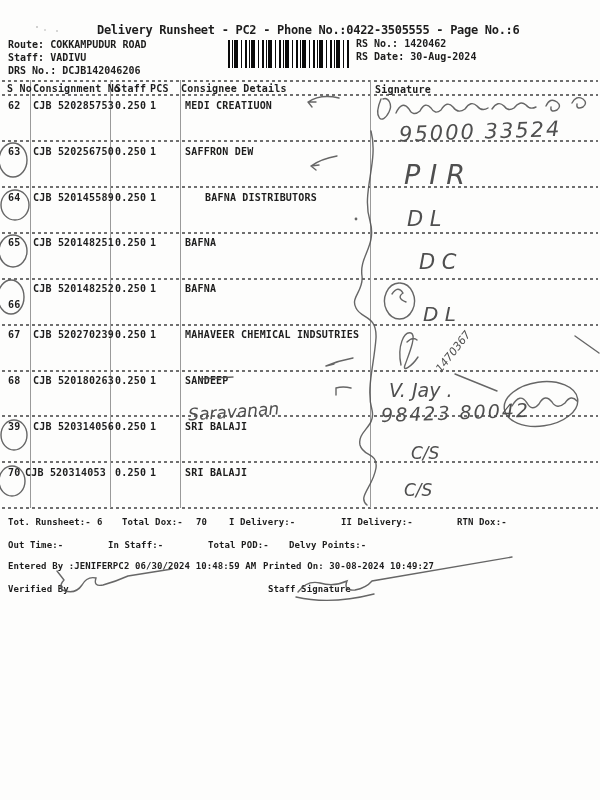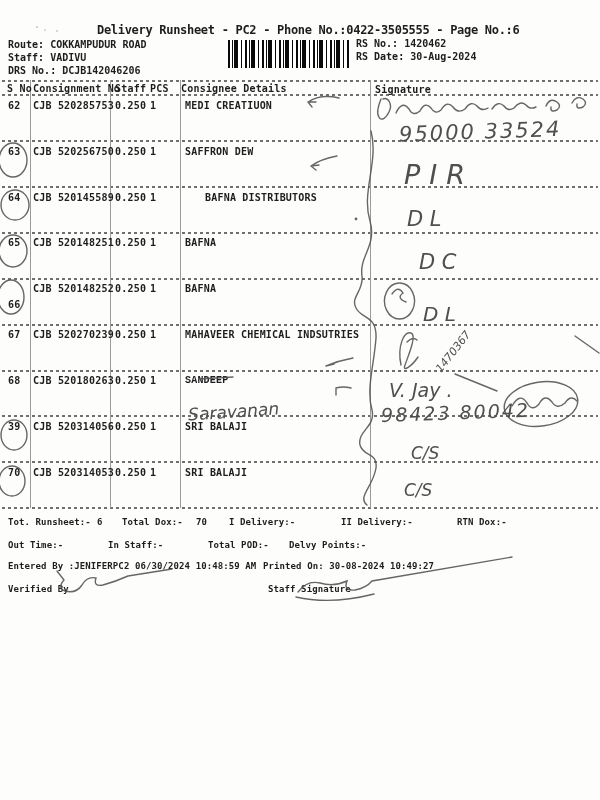--- a/index.html
+++ b/index.html
@@ -99,32 +99,32 @@
     <span class="t cell" style="left:33px;top:329px;">CJB 520270239</span>
     <span class="t cell" style="left:115px;top:329px;">0.250</span>
     <span class="t cell" style="left:150px;top:329px;">1</span>
     <span class="t cell" style="left:185px;top:329px;">MAHAVEER CHEMICAL INDSUTRIES</span>
   </div>
   <div>
     <span class="t cell" style="left:8px;top:375px;">68</span>
     <span class="t cell" style="left:33px;top:375px;">CJB 520180263</span>
     <span class="t cell" style="left:115px;top:375px;">0.250</span>
     <span class="t cell" style="left:150px;top:375px;">1</span>
-    <span class="t cell" style="left:185px;top:375px;font-family:Liberation Mono, monospace;">SANDEEP</span>
+    <span class="t cell" style="left:185px;top:375px;">SANDEEP</span>
   </div>
   <div>
     <span class="t cell" style="left:8px;top:421px;">39</span>
     <span class="t cell" style="left:33px;top:421px;">CJB 520314056</span>
     <span class="t cell" style="left:115px;top:421px;">0.250</span>
     <span class="t cell" style="left:150px;top:421px;">1</span>
     <span class="t cell" style="left:185px;top:421px;">SRI BALAJI</span>
   </div>
   <div>
     <span class="t cell" style="left:8px;top:467px;">70</span>
-    <span class="t cell" style="left:33px;top:467px;">CJB 520314053</span>
+    <span class="t cell" style="left:25px;top:467px;">CJB 520314053</span>
     <span class="t cell" style="left:115px;top:467px;">0.250</span>
     <span class="t cell" style="left:150px;top:467px;">1</span>
     <span class="t cell" style="left:185px;top:467px;">SRI BALAJI</span>
   </div>
 
   <span class="t foot" style="left:8px;top:517px;">Tot. Runsheet:-</span>
   <span class="t foot" style="left:97px;top:517px;">6</span>
   <span class="t foot" style="left:122px;top:517px;">Total Dox:-</span>
   <span class="t foot" style="left:196px;top:517px;">70</span>
   <span class="t foot" style="left:229px;top:517px;">I Delivery:-</span>

